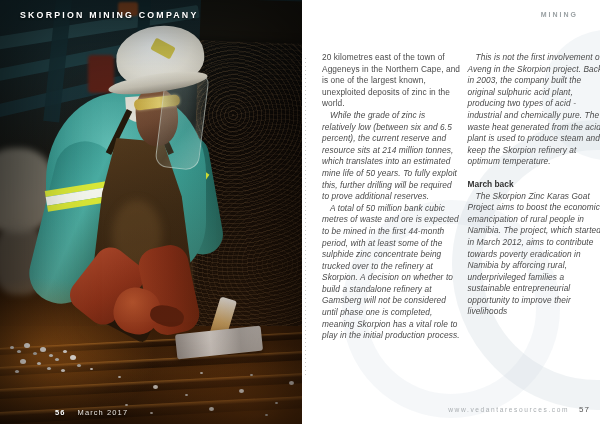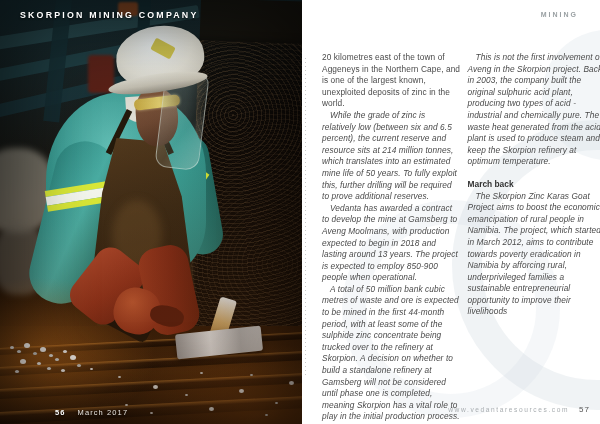--- a/index.html
+++ b/index.html
@@ -228,21 +228,20 @@
     <div class="credit-strip"></div>
     <div class="wm wm1"></div>
     <div class="wm wm2"></div>
     <div class="wm wm3"></div>
     <div class="mining-label">MINING</div>
 
     <div class="columns">
       <div class="col">
         <p>20 kilometres east of the town of Aggeneys in the Northern Cape, and is one of the largest known, unexploited deposits of zinc in the world.</p>
         <p class="ind">While the grade of zinc is relatively low (between six and 6.5 percent), the current reserve and resource sits at 214 million tonnes, which translates into an estimated mine life of 50 years. To fully exploit this, further drilling will be required to prove additional reserves.</p>
-        <p class="ind">Vedanta has awarded a contract to develop the mine at Gamsberg to Aveng Moolmans, with production expected to begin in 2018 and lasting around 13 years. The project is expected to employ 850-900 people when operational.</p>
         <p class="ind">A total of 50 million bank cubic metres of waste and ore is expected to be mined in the first 44-month period, with at least some of the sulphide zinc concentrate being trucked over to the refinery at Skorpion. A decision on whether to build a standalone refinery at Gamsberg will not be considered until phase one is completed, meaning Skorpion has a vital role to play in the initial production process.</p>
       </div>
       <div class="col">
         <p class="ind">This is not the first involvement of Aveng in the Skorpion project. Back in 2003, the company built the original sulphuric acid plant, producing two types of acid - industrial and chemically pure. The waste heat generated from the acid plant is used to produce steam and keep the Skorpion refinery at optimum temperature.</p>
         <h4>March back</h4>
         <p class="ind">The Skorpion Zinc Karas Goat Project aims to boost the economic emancipation of rural people in Namibia. The project, which started in March 2012, aims to contribute towards poverty eradication in Namibia by afforcing rural, underprivileged families a sustainable entrepreneurial opportunity to improve their livelihoods</p>
       </div>
     </div>
 
     <div class="footer-right">

